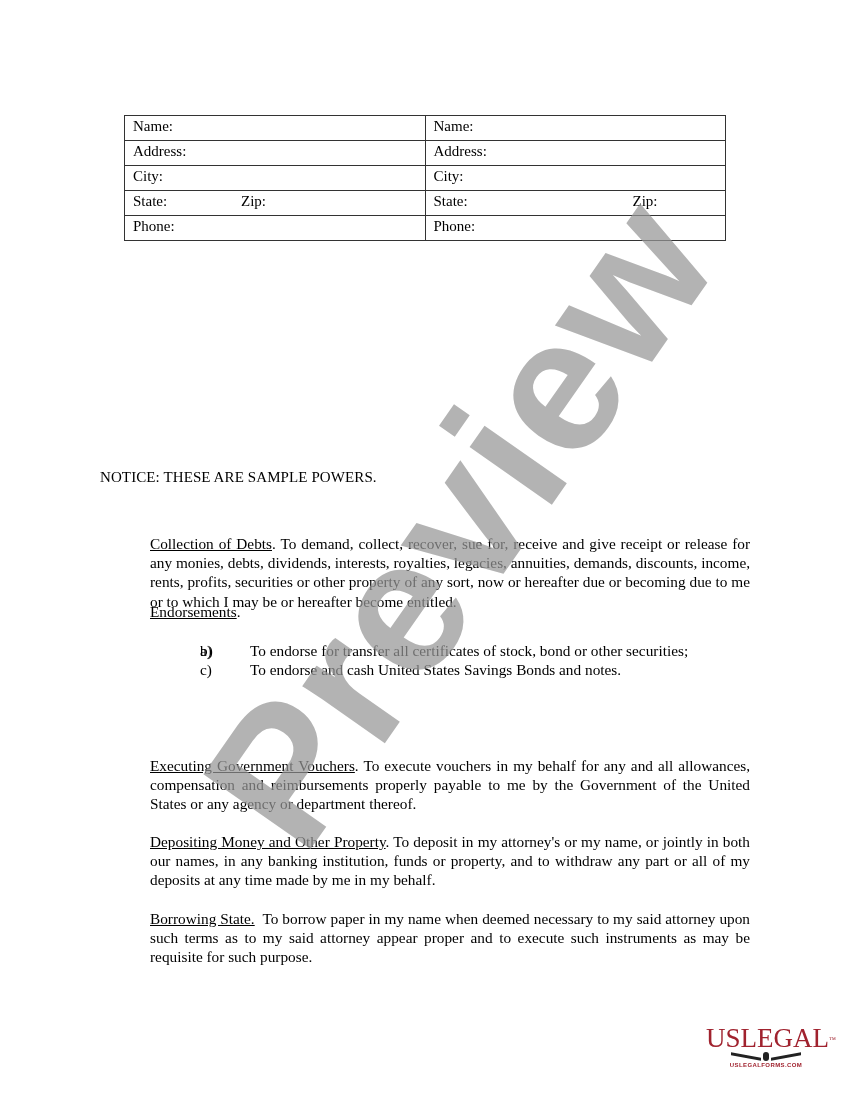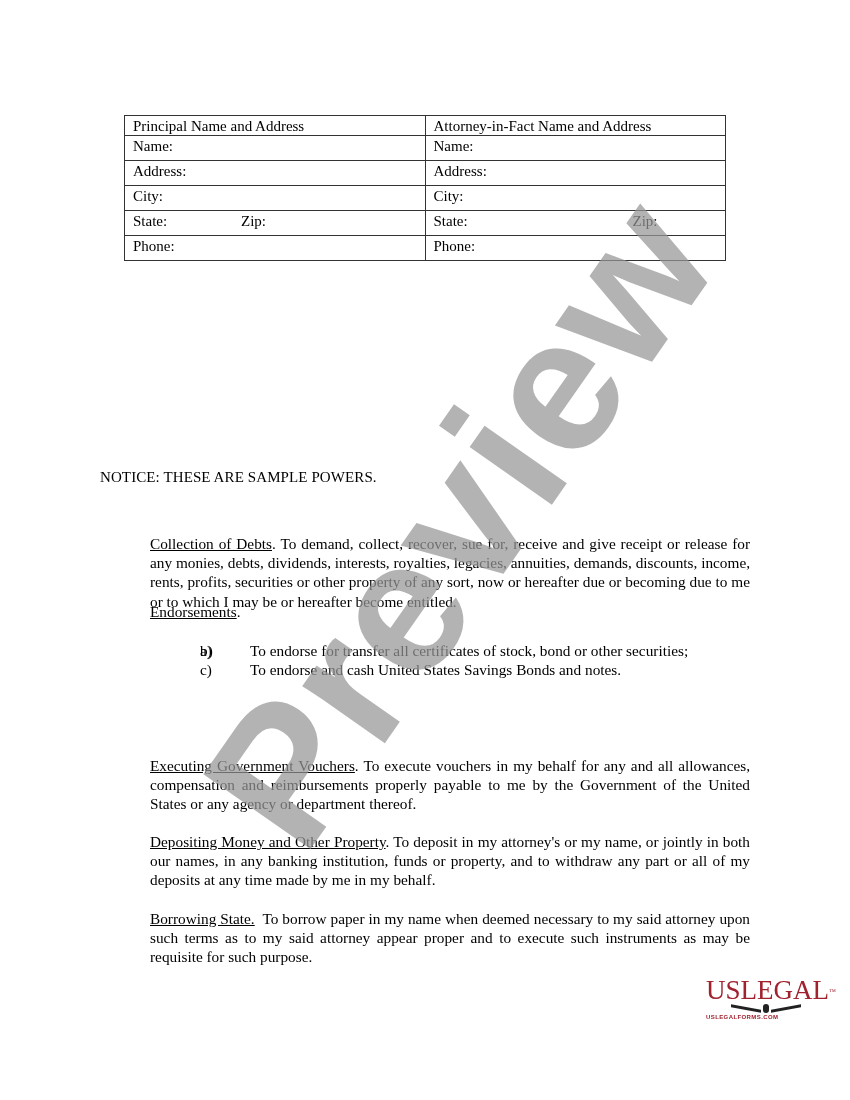--- a/index.html
+++ b/index.html
@@ -41,21 +41,21 @@
     
     .watermark {
       position: absolute; left: 100px; top: 440px; width: 700px; text-align: center;
       font-family: "Liberation Sans", "DejaVu Sans", sans-serif; font-weight: bold;
       font-size: 190px; line-height: 190px; color: rgba(150,150,150,0.72);
       transform: rotate(-55deg); transform-origin: 50% 50%;
       letter-spacing: 2px; pointer-events: none;
     }
 
     
-    .logo { position: absolute; left: 706px; top: 976px; width: 120px; }
+    .logo { position: absolute; left: 706px; top: 1024px; width: 120px; text-align: center; }
     .logo-text {
       font-family: "Liberation Serif", "DejaVu Serif", serif; font-size: 27px; color: #a0222e;
       letter-spacing: 0px; line-height: 28px;
     }
     .logo-text .tm { font-size: 7px; vertical-align: top; position: relative; top: 2px; }
     .logo-eagle { height: 10px; margin: 0 auto; position: relative; width: 70px; }
     .logo-eagle .wing { position: absolute; top: 3px; height: 3px; background: #222; width: 30px; }
     .logo-eagle .wing.l { left: 0; transform: skewY(10deg); }
     .logo-eagle .wing.r { right: 0; transform: skewY(-10deg); }
     .logo-eagle .body { position: absolute; left: 32px; top: 0; width: 6px; height: 9px; background: #222; border-radius: 3px; }
@@ -64,24 +64,20 @@
       letter-spacing: 0.4px; font-weight: bold;
     }
   </style>
 </head>
 <body>
 
 <div class="page">
 
   <table class="info-table">
     <tbody>
-        <tr class="hdr">
-      <td>Principal Name and Address</td>
-      <td>Attorney-in-Fact Name and Address</td>
-    </tr>
     <tr>
       <td>Name:</td>
       <td>Name:</td>
     </tr>
     <tr>
       <td>Address:</td>
       <td>Address:</td>
     </tr>
     <tr>
       <td>City:</td>

